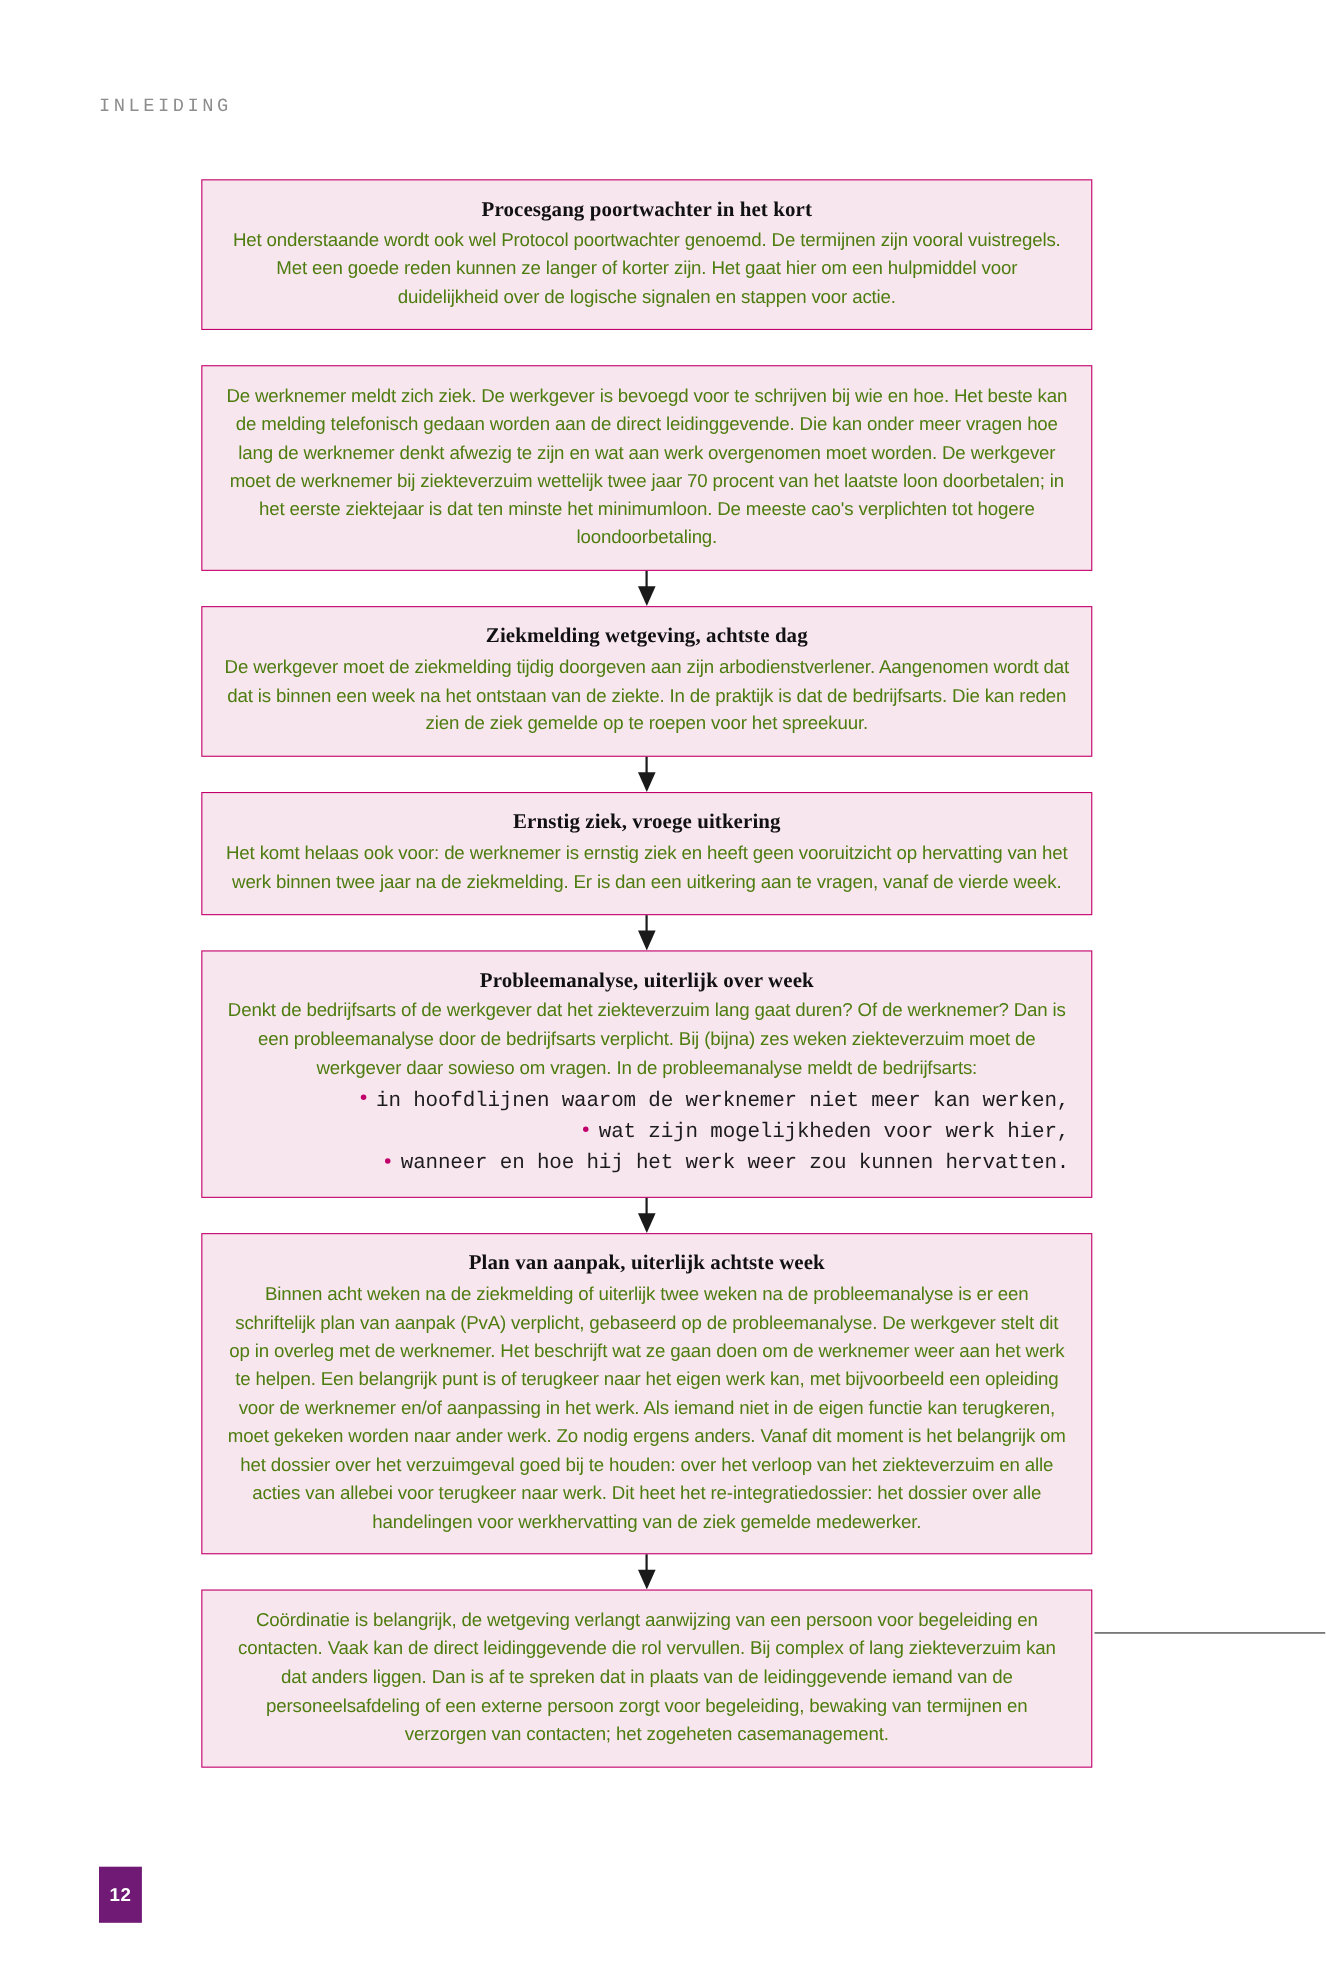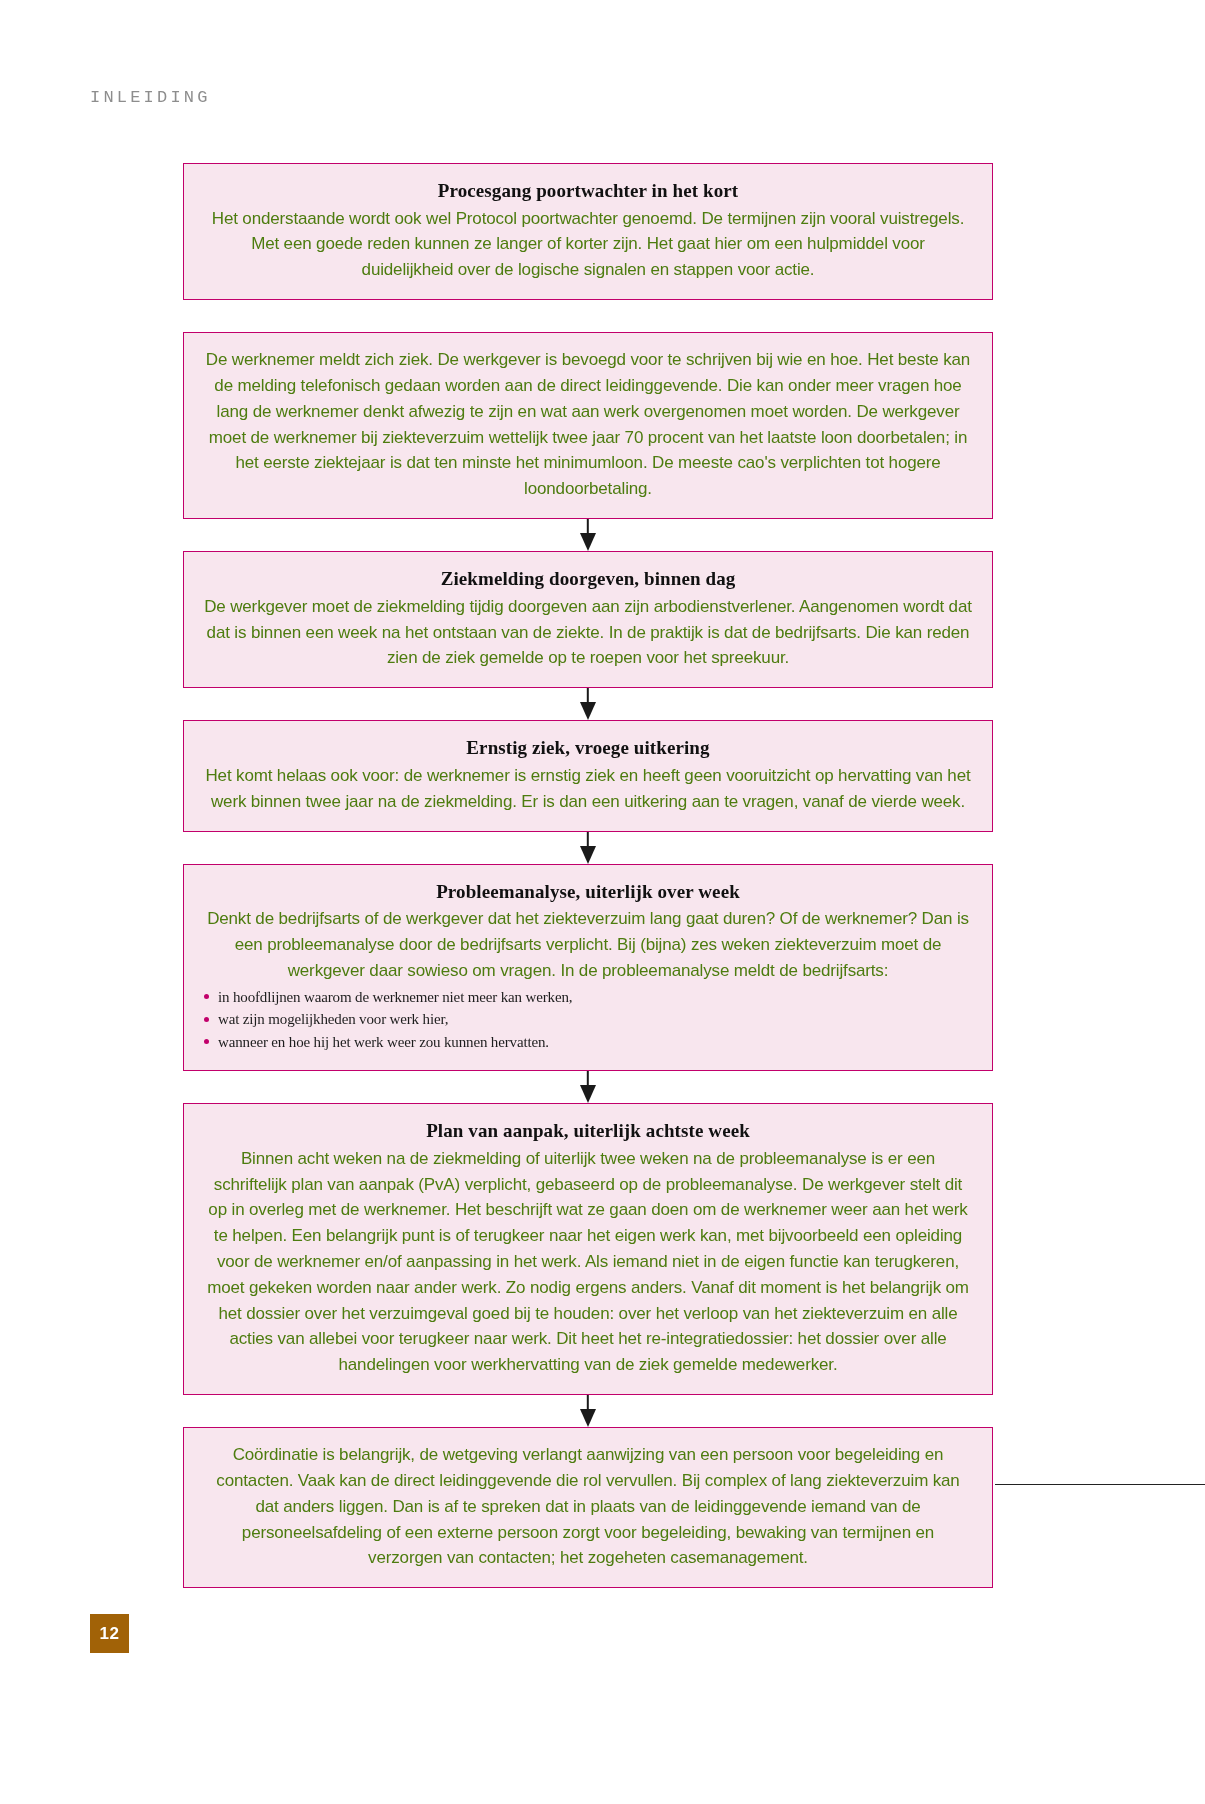--- a/index.html
+++ b/index.html
@@ -106,28 +106,28 @@
     margin: 0;
     letter-spacing: -0.15px;
   }
 
   .bullets {
     list-style: none;
     margin: 2px 0 0 0;
     padding: 0;
   }
   .bullets li {
-    font-family: Liberation Serif, serif;
-    font-size: 15px;
+    font-family: Liberation Mono, monospace;
+    font-size: 19px;
     line-height: 1.52;
     color: #1d1d1d;
     letter-spacing: -0.15px;
     position: relative;
     display: block;
-    text-align: left;
+    text-align: right;
   }
   .bullets li .dot {
     display: inline-block;
     width: 5px;
     height: 5px;
     border-radius: 50%;
     background: #c2006b;
     vertical-align: middle;
     margin-right: 9px;
     position: relative;
@@ -141,24 +141,24 @@
     top: 1484px;
     width: 210px;
     height: 1px;
     background: #222222;
   }
 
   
   .folio {
     position: absolute;
     left: 90px;
-    top: 1614px;
+    top: 1697px;
     width: 39px;
-    height: 39px;
-    background: #a16207;
+    height: 51px;
+    background: #701a75;
     color: #ffffff;
     font-family: "Liberation Sans", sans-serif;
     font-size: 17px;
     font-weight: 700;
     display: flex;
     align-items: center;
     justify-content: center;
     letter-spacing: 0.5px;
   }
 </style>
@@ -178,21 +178,21 @@
       <div class="box">
         <p class="box-body">De werknemer meldt zich ziek. De werkgever is bevoegd voor te schrijven bij wie en hoe. Het beste kan de melding telefonisch gedaan worden aan de direct leidinggevende. Die kan onder meer vragen hoe lang de werknemer denkt afwezig te zijn en wat aan werk overgenomen moet worden. De werkgever moet de werknemer bij ziekteverzuim wettelijk twee jaar 70 procent van het laatste loon doorbetalen; in het eerste ziektejaar is dat ten minste het minimumloon. De meeste cao's verplichten tot hogere loondoorbetaling.</p>
       </div>
       <div class="arrow-gap">
         <div class="arrow">
           <div class="stem"></div>
           <div class="head"></div>
         </div>
       </div>
       <div class="box">
-        <div class="box-title">Ziekmelding doorgeven, binnen dag</div>
+        <div class="box-title">Ziekmelding wetgeving, achtste dag</div>
         <p class="box-body">De werkgever moet de ziekmelding tijdig doorgeven aan zijn arbodienstverlener. Aangenomen wordt dat dat is binnen een week na het ontstaan van de ziekte. In de praktijk is dat de bedrijfsarts. Die kan reden zien de ziek gemelde op te roepen voor het spreekuur.</p>
       </div>
       <div class="arrow-gap">
         <div class="arrow">
           <div class="stem"></div>
           <div class="head"></div>
         </div>
       </div>
       <div class="box">
         <div class="box-title">Ernstig ziek, vroege uitkering</div>

